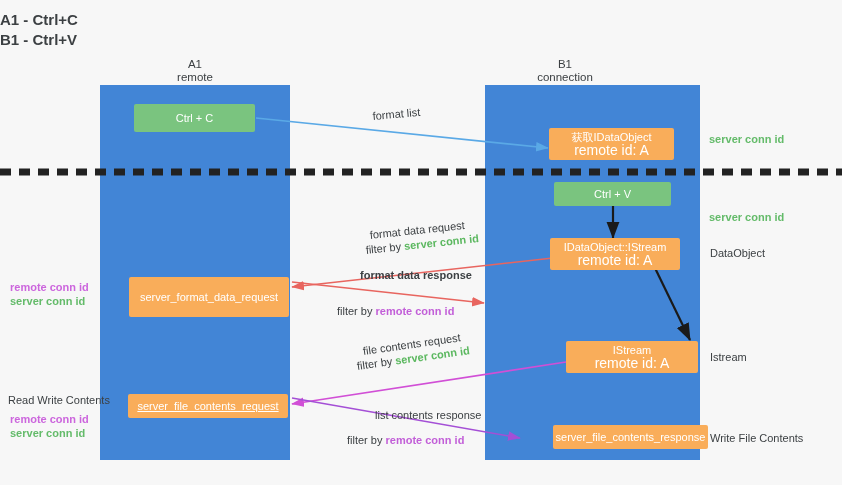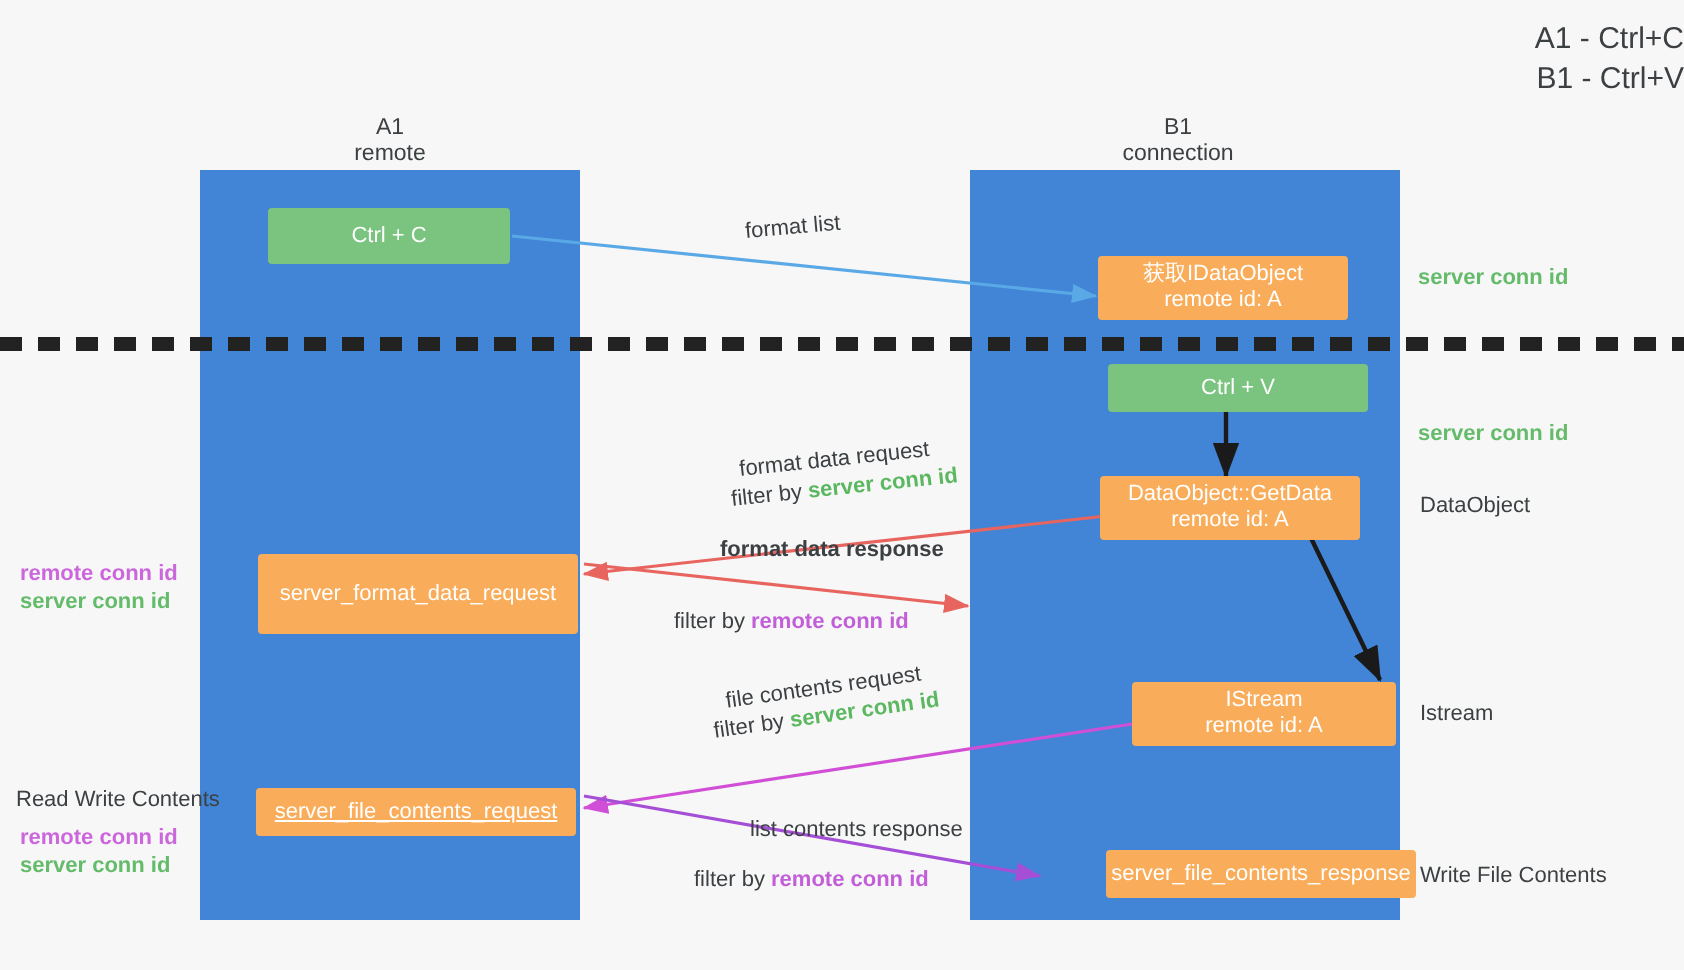--- a/index.html
+++ b/index.html
@@ -13,25 +13,26 @@
     height: 485px;
     background: #f7f7f7;
     font-family: "Liberation Sans", sans-serif;
     overflow: hidden;
   }
   .title {
     position: absolute;
     left: 0;
     top: 10px;
     width: 842px;
-    text-align: right;
+    text-align: left;
     font-size: 15px;
     color: #3c4043;
     line-height: 20px;
     white-space: pre-line;
+    font-weight: bold;
   }
   .lane {
     position: absolute;
     background: #4285d6;
   }
   .lane-head {
     position: absolute;
     text-align: center;
     font-size: 11.5px;
     color: #3c4043;
@@ -48,21 +49,21 @@
     text-align: center;
     color: #ffffff;
     font-size: 11px;
     line-height: 13px;
     border-radius: 2px;
     padding: 2px 4px;
   }
   .node.orange { background: #f9ad5a; }
   .node.green  { background: #77c islands; }
   .node.green  { background: #7ac47f; }
-  .node .l2 { font-size: 11px; }
+  .node .l2 { font-size: 14px; }
   .margin-label {
     position: absolute;
     font-size: 11px;
     color: #3c4043;
     line-height: 14px;
     white-space: nowrap;
   }
   .margin-label.green { color: #64bb6a; font-weight: bold; }
   .margin-label.magenta { color: #cc66dd; font-weight: bold; }
   .arrow-label {
@@ -87,21 +88,21 @@
 </head>
 <body>
 
 <div id="canvas">
 
   <div class="title">A1 - Ctrl+C
 B1 - Ctrl+V</div>
 
   <div class="lane-head" style="left:135px; top:58px; width:120px;">A1
 remote</div>
-  <div class="lane-head" style="left:529px; top:58px; width:120px;">B1
+  <div class="lane-head" style="left:505px; top:58px; width:120px;">B1
 connection</div>
 
   <div class="lane" style="left:100px; top:85px; width:190px; height:375px;"></div>
   <div class="lane" style="left:485px; top:85px; width:215px; height:375px;"></div>
 
   <svg class="overlay">
     <defs>
       <marker id="ah-blue" markerWidth="9" markerHeight="9" refX="7.5" refY="3" orient="auto">
         <path d="M0,0 L8,3 L0,6 z" fill="#5aa9e6"></path>
       </marker>
@@ -138,26 +139,26 @@
 
   <div class="node green" style="left:134px; top:104px; width:121px; height:28px;">
     <div>Ctrl + C</div>
   </div>
 
   <div class="node orange" style="left:549px; top:128px; width:125px; height:32px;">
     <div>获取IDataObject</div>
     <div class="l2">remote id: A</div>
   </div>
 
-  <div class="node green" style="left:554px; top:182px; width:130px; height:24px;text-align:right;">
+  <div class="node green" style="left:554px; top:182px; width:117px; height:24px;text-align:right;">
     <div>Ctrl + V</div>
   </div>
 
   <div class="node orange" style="left:550px; top:238px; width:130px; height:32px;">
-    <div>DataObject::GetData</div>
+    <div>IDataObject::IStream</div>
     <div class="l2">remote id: A</div>
   </div>
 
   <div class="node orange" style="left:566px; top:341px; width:132px; height:32px;">
     <div>IStream</div>
     <div class="l2">remote id: A</div>
   </div>
 
   <div class="node orange" style="left:129px; top:277px; width:160px; height:40px;">
     <div>server_format_data_request</div>

